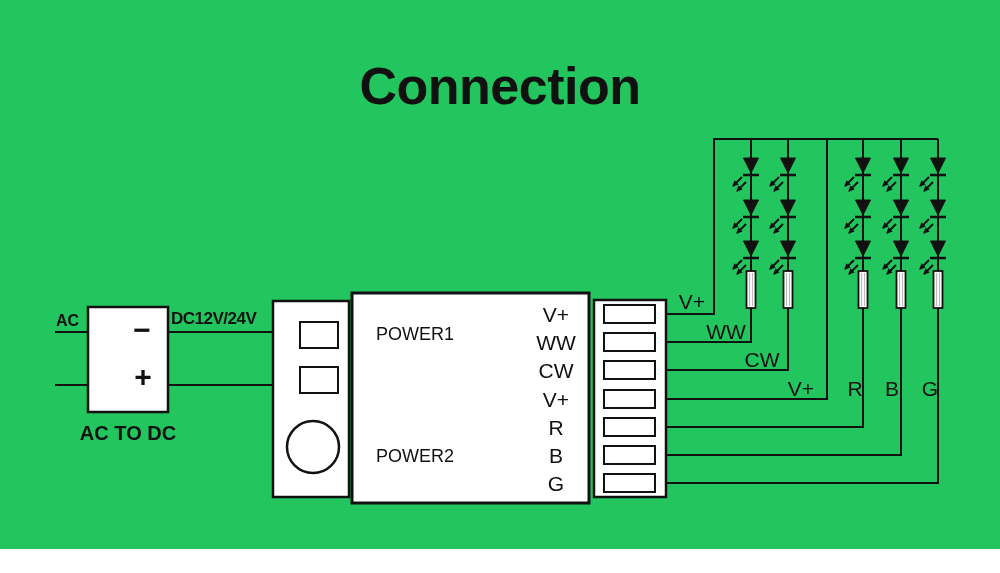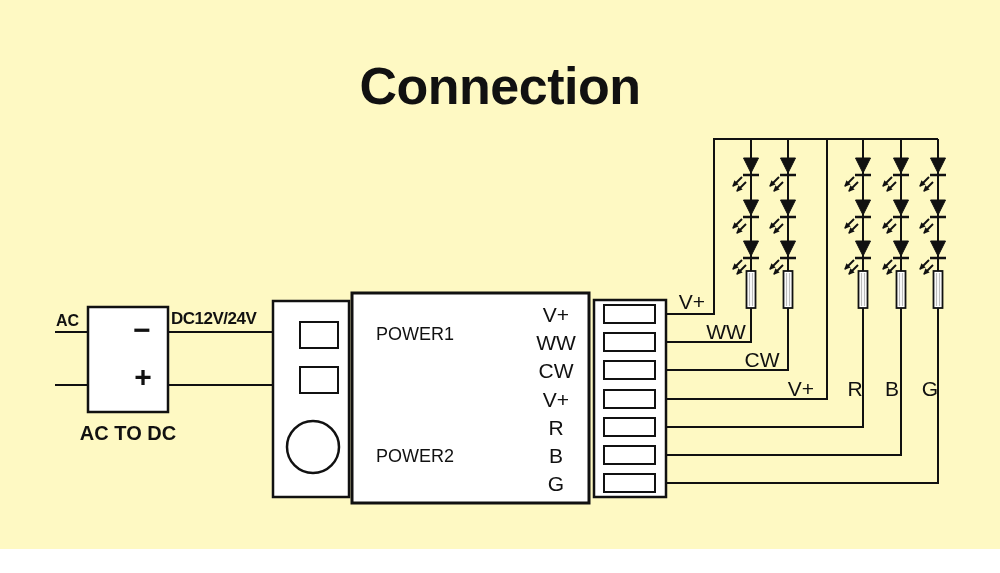--- a/index.html
+++ b/index.html
@@ -1,16 +1,16 @@
 <!DOCTYPE html>
 <html><head>
 <meta charset="utf-8">
 <style>
   html,body{margin:0;padding:0;background:#ffffff;}
-  .stage{position:relative;width:1000px;height:549px;background:#fef9c3;overflow:hidden;
+  .stage{position:relative;width:1000px;height:549px;background:#22c55e;overflow:hidden;
          font-family:"Liberation Sans","DejaVu Sans",sans-serif;}
   svg{position:absolute;left:0;top:0;}
   text{fill:#111;font-family:"Liberation Sans","DejaVu Sans",sans-serif;}
   .title{font-size:52px;font-weight:bold;letter-spacing:-0.5px;}
   .lbl-bold-sm{font-size:16px;font-weight:bold;}
   .lbl-dc{font-size:17px;font-weight:bold;letter-spacing:-0.5px;}
   .lbl-caption{font-size:20px;font-weight:bold;}
   .lbl-sign{font-size:30px;font-weight:bold;}
   .lbl-power{font-size:18px;}
   .lbl-term{font-size:21px;}

